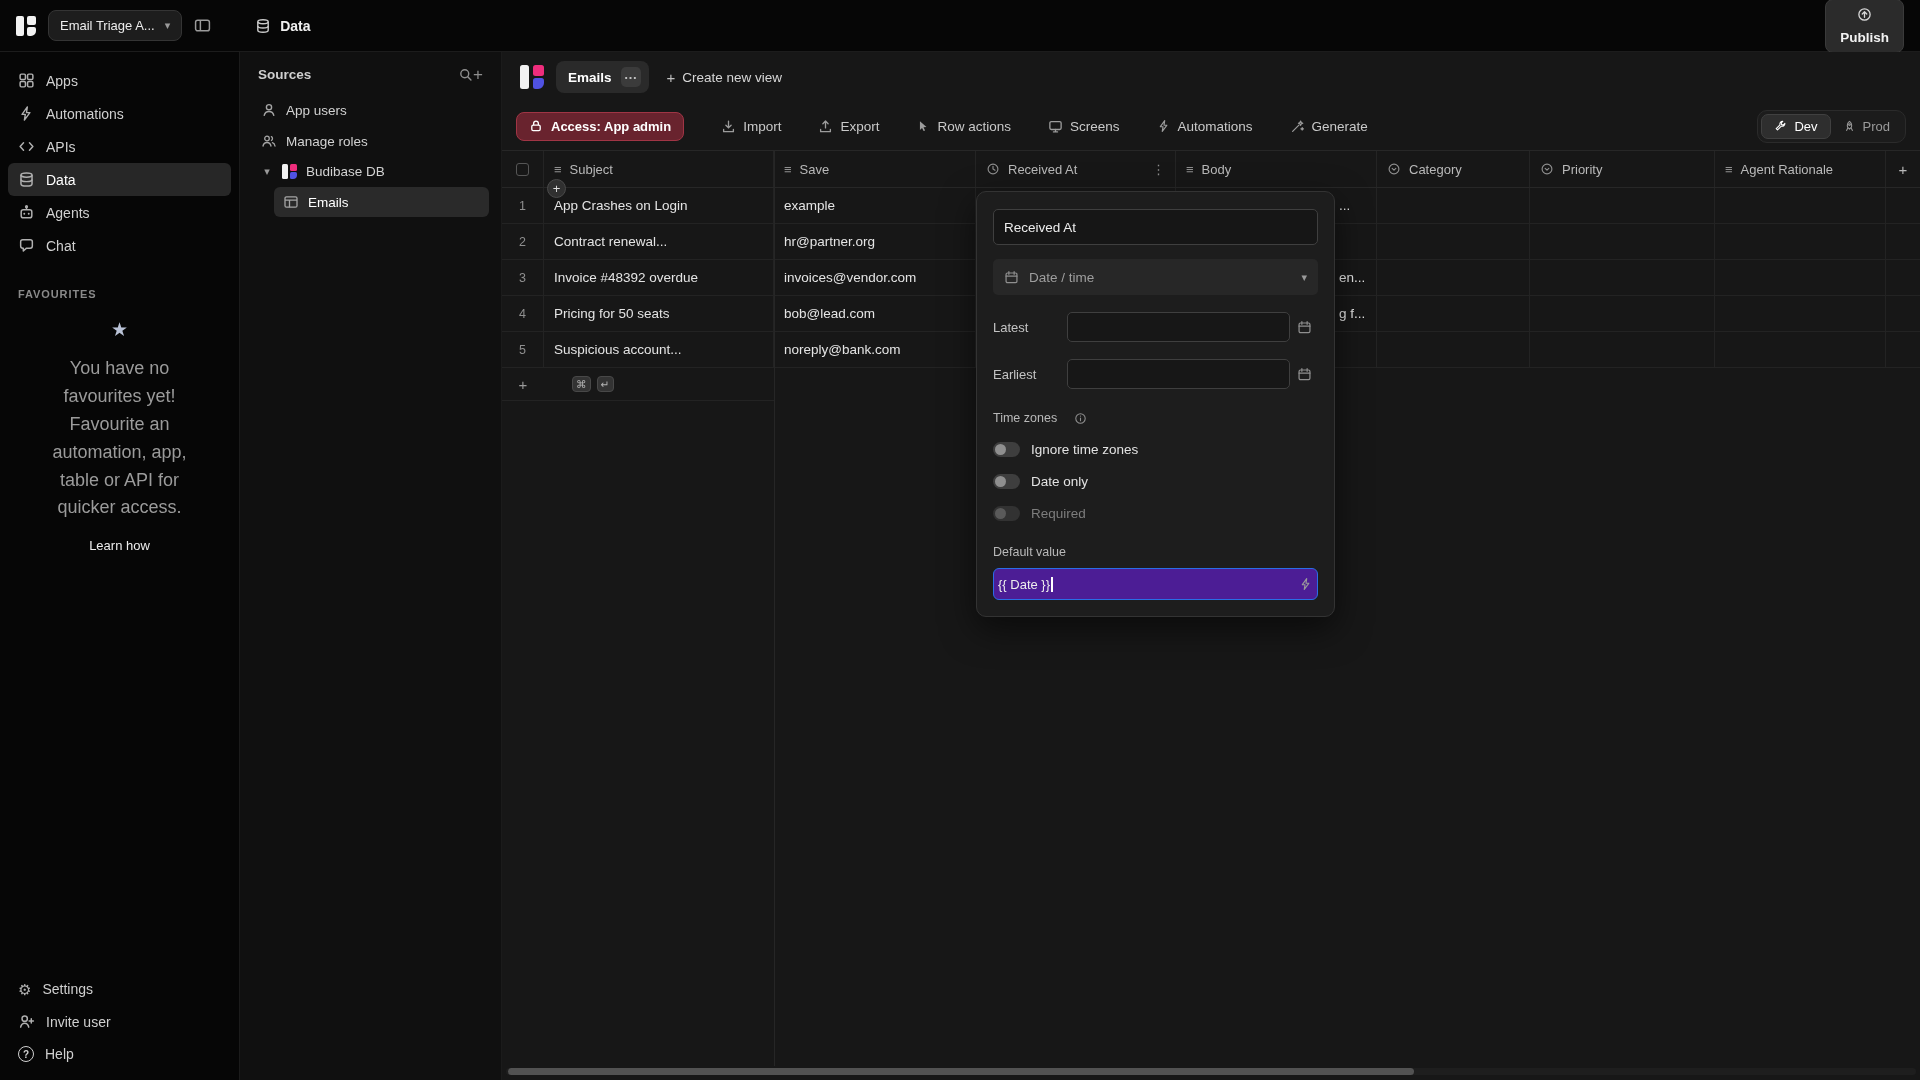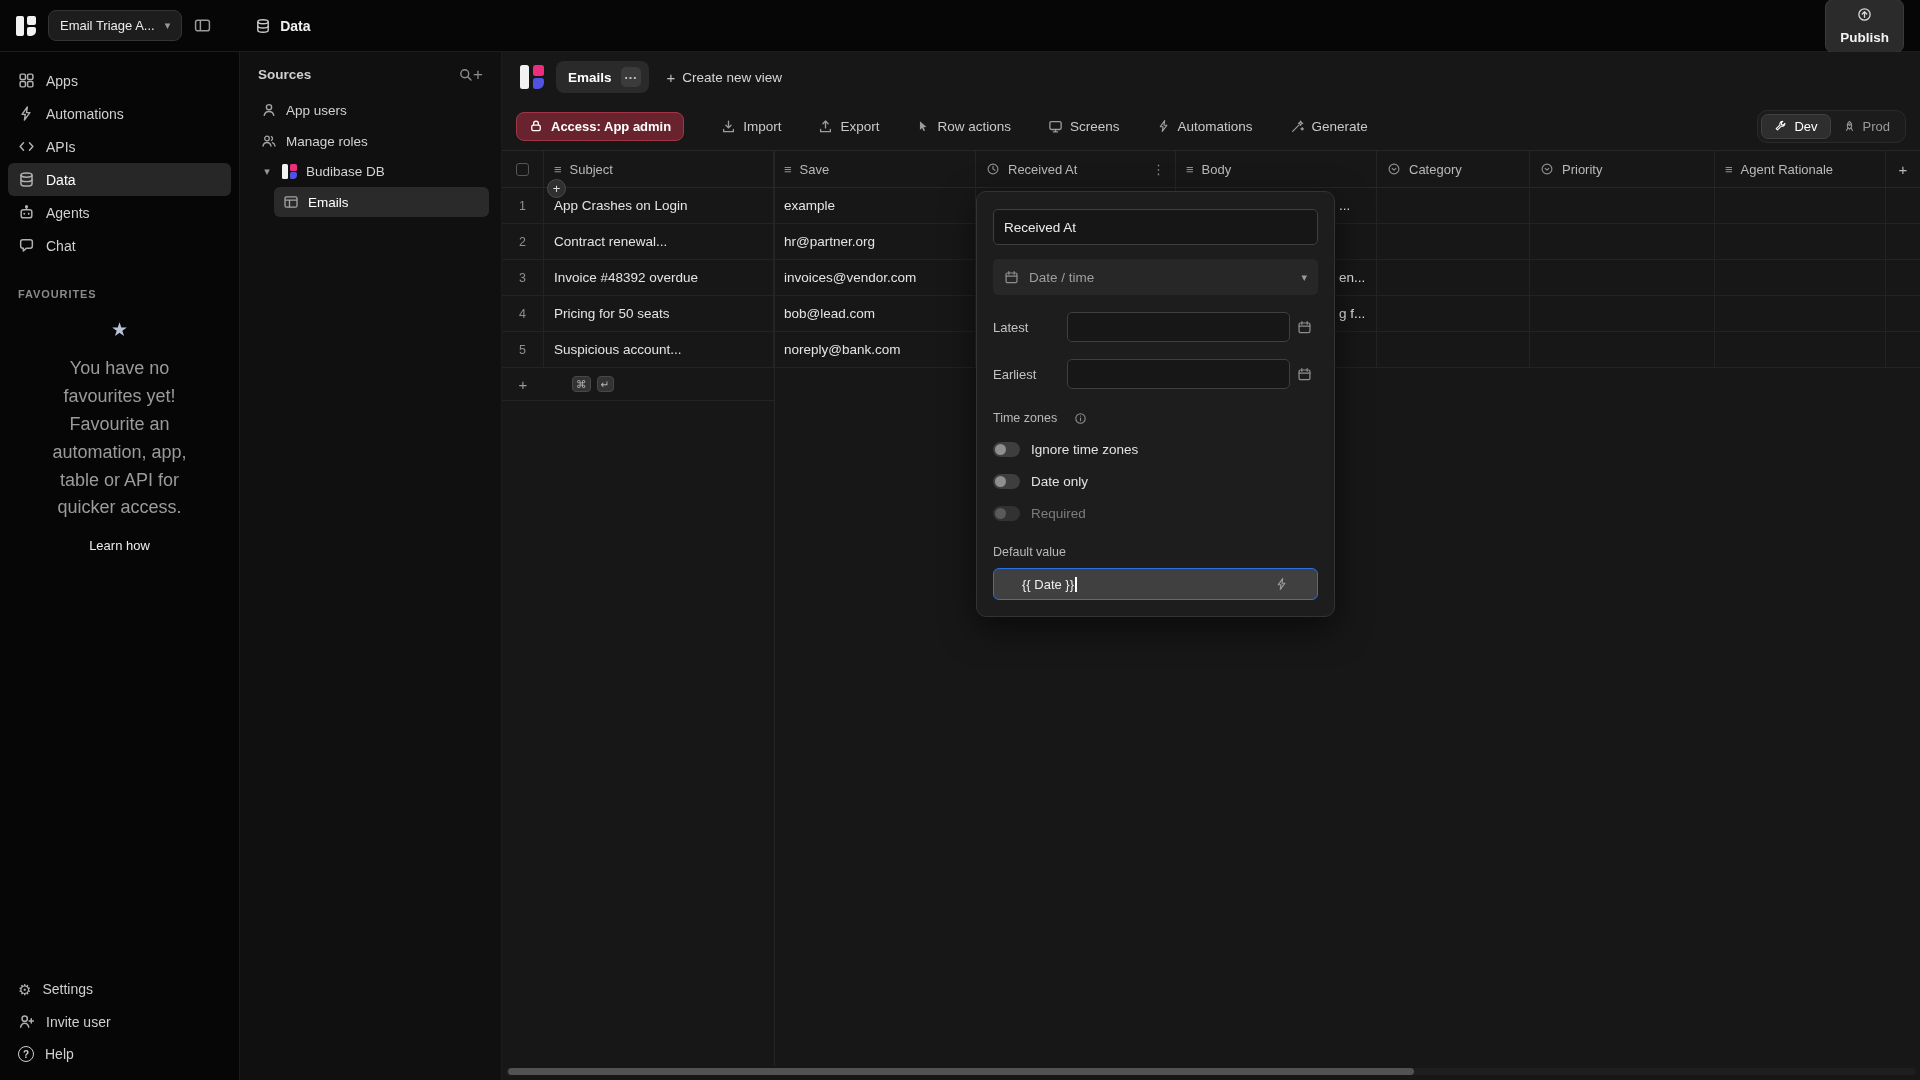--- a/index.html
+++ b/index.html
@@ -143,21 +143,21 @@
   .tz-row { margin-top:22px; display:flex; align-items:center; gap:17px; font-size:12.5px; color:#b9b9b9; }
   .tz-row svg { color:#8f8f8f; }
   .toggle-row { margin-top:17px; display:flex; align-items:center; gap:11px; font-size:13.5px; color:#e2e2e2; }
   .toggle { width:27px; height:15px; border-radius:8px; background:#3e3e3e; position:relative; flex:none; cursor:pointer; }
   .toggle::after { content:""; position:absolute; left:2px; top:2px; width:11px; height:11px; border-radius:50%; background:#8f8f8f; }
   .toggle-row.disabled { color:#7d7d7d; }
   .toggle-row.disabled .toggle { background:#323232; }
   .toggle-row.disabled .toggle::after { background:#5a5a5a; }
   .default-label { margin-top:24px; font-size:12.5px; color:#b9b9b9; }
   .default-input { margin-top:9px; height:32px; border:1.5px solid var(--color-focus_border,#2a6de6); border-radius:6px;
-                   background:#404040; display:flex; align-items:center; padding:0 28px; font-size:13px; color:#ededed; cursor:text; }
+                   background:#4c1d95; display:flex; align-items:center; padding:0 4px; font-size:13px; color:#ededed; cursor:text; }
   .caret { width:1.5px; height:15px; background:#fff; margin-left:1px; animation:blink 1s steps(1) infinite; }
   @keyframes blink { 50% { opacity:0; } }
   .bolt-btn { margin-left:auto; color:#9a9a9a; cursor:pointer; display:flex; }
   .popup-footer { margin-top:28px; display:flex; justify-content:flex-end; gap:10px; }
   .btn { height:32px; border-radius:16px; padding:0 16px; font-size:13.5px; font-weight:600; display:flex;
          align-items:center; border:none; cursor:pointer; font-family:"Liberation Sans",sans-serif; }
   .btn-delete { background:var(--color-danger_red,#e23b52); color:#fff; }
   .btn-cancel { background:#303030; border:1px solid #4a4a4a; color:#eee; }
   .btn-save { background:var(--color-accent_blue,#1f6ce8); color:#fff; }
 </style>

